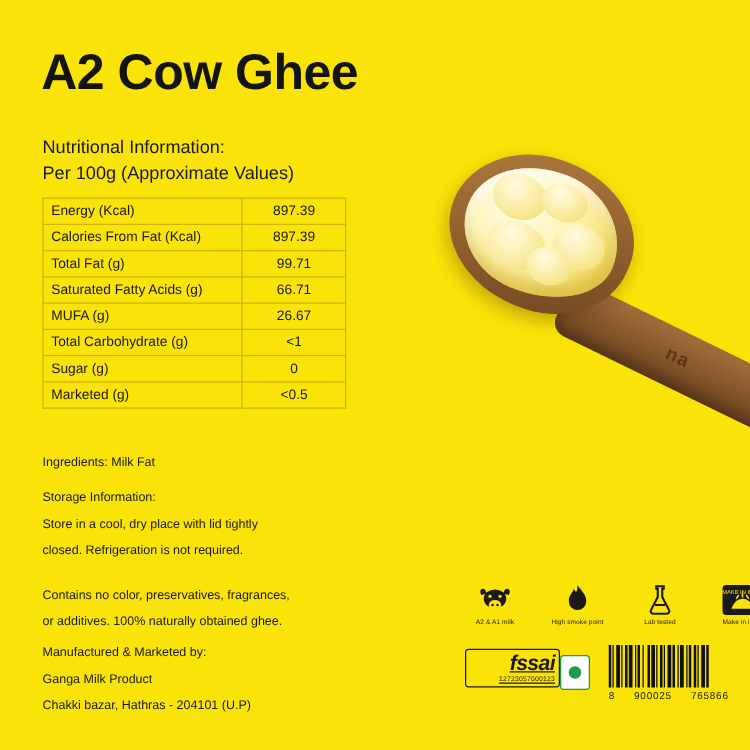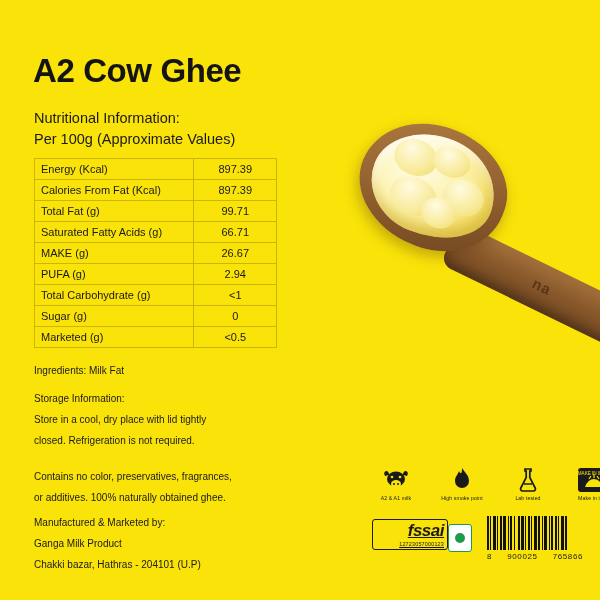--- a/index.html
+++ b/index.html
@@ -19,25 +19,24 @@
     position: relative;
     width: 600px;
     height: 600px;
   }
 
   
   .title {
     position: absolute;
     left: 33px;
     top: 36px;
-    font-size: 33px;
+    font-size: 40px;
     font-weight: bold;
     letter-spacing: -0.4px;
     color: #141414;
-    margin-top: 16px;
   }
 
   
   .nutri-head {
     position: absolute;
     left: 34px;
     top: 108px;
     font-size: 14.5px;
     line-height: 21px;
     color: #1a1a1a;
@@ -273,26 +272,22 @@
       </tr>
       <tr>
         <td class="label">Total Fat (g)</td>
         <td class="value">99.71</td>
       </tr>
       <tr>
         <td class="label">Saturated Fatty Acids (g)</td>
         <td class="value">66.71</td>
       </tr>
       <tr>
-        <td class="label">MAKE (g)</td>
+        <td class="label">MUFA (g)</td>
         <td class="value">26.67</td>
-      </tr>
-      <tr>
-        <td class="label">PUFA (g)</td>
-        <td class="value">2.94</td>
       </tr>
       <tr>
         <td class="label">Total Carbohydrate (g)</td>
         <td class="value">&lt;1</td>
       </tr>
       <tr>
         <td class="label">Sugar (g)</td>
         <td class="value">0</td>
       </tr>
       <tr>

